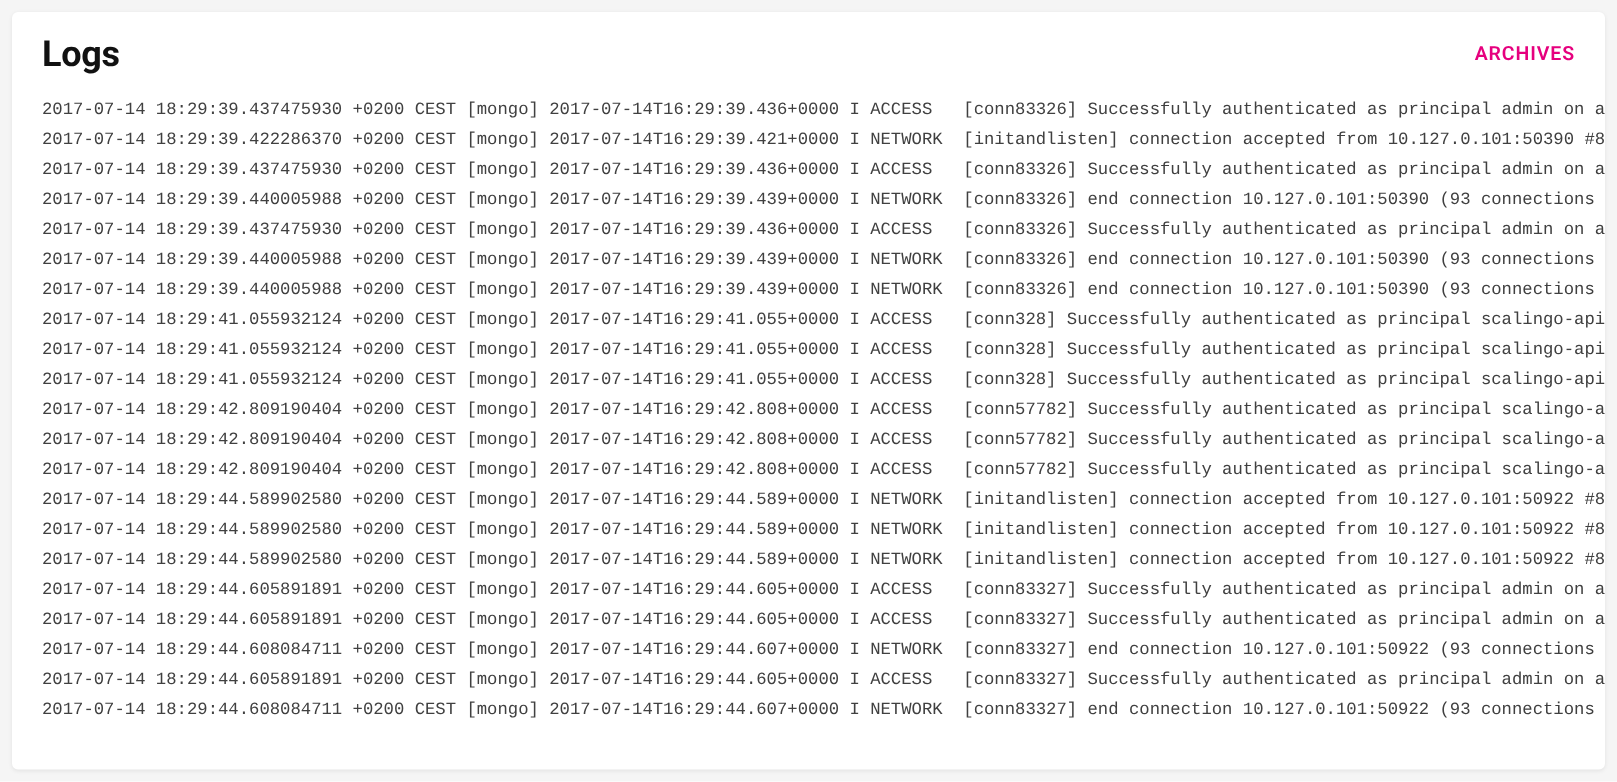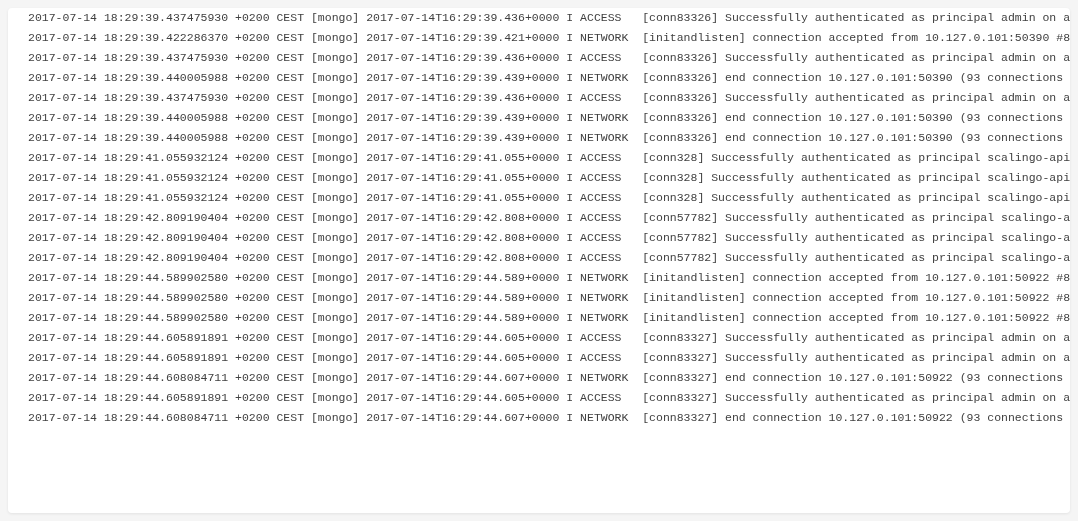--- a/index.html
+++ b/index.html
@@ -67,20 +67,24 @@
     }
     .log-viewport::-webkit-scrollbar-thumb {
       background: #c9c9c9;
       border-radius: 2px;
     }
   </style>
 </head>
 <body>
 
 <div class="card">
+  <div class="header">
+    <h1 class="title">Logs</h1>
+    <a class="archives-link">ARCHIVES</a>
+  </div>
   <div class="log-viewport" id="log-viewport">
       <div class="log-line">2017-07-14 18:29:39.437475930 +0200 CEST [mongo] 2017-07-14T16:29:39.436+0000 I ACCESS   [conn83326] Successfully authenticated as principal admin on admin</div>
       <div class="log-line">2017-07-14 18:29:39.422286370 +0200 CEST [mongo] 2017-07-14T16:29:39.421+0000 I NETWORK  [initandlisten] connection accepted from 10.127.0.101:50390 #83326 (94 connections now open)</div>
       <div class="log-line">2017-07-14 18:29:39.437475930 +0200 CEST [mongo] 2017-07-14T16:29:39.436+0000 I ACCESS   [conn83326] Successfully authenticated as principal admin on admin</div>
       <div class="log-line">2017-07-14 18:29:39.440005988 +0200 CEST [mongo] 2017-07-14T16:29:39.439+0000 I NETWORK  [conn83326] end connection 10.127.0.101:50390 (93 connections now open)</div>
       <div class="log-line">2017-07-14 18:29:39.437475930 +0200 CEST [mongo] 2017-07-14T16:29:39.436+0000 I ACCESS   [conn83326] Successfully authenticated as principal admin on admin</div>
       <div class="log-line">2017-07-14 18:29:39.440005988 +0200 CEST [mongo] 2017-07-14T16:29:39.439+0000 I NETWORK  [conn83326] end connection 10.127.0.101:50390 (93 connections now open)</div>
       <div class="log-line">2017-07-14 18:29:39.440005988 +0200 CEST [mongo] 2017-07-14T16:29:39.439+0000 I NETWORK  [conn83326] end connection 10.127.0.101:50390 (93 connections now open)</div>
       <div class="log-line">2017-07-14 18:29:41.055932124 +0200 CEST [mongo] 2017-07-14T16:29:41.055+0000 I ACCESS   [conn328] Successfully authenticated as principal scalingo-api-production-8634 on scalingo-api-production-8634</div>
       <div class="log-line">2017-07-14 18:29:41.055932124 +0200 CEST [mongo] 2017-07-14T16:29:41.055+0000 I ACCESS   [conn328] Successfully authenticated as principal scalingo-api-production-8634 on scalingo-api-production-8634</div>

